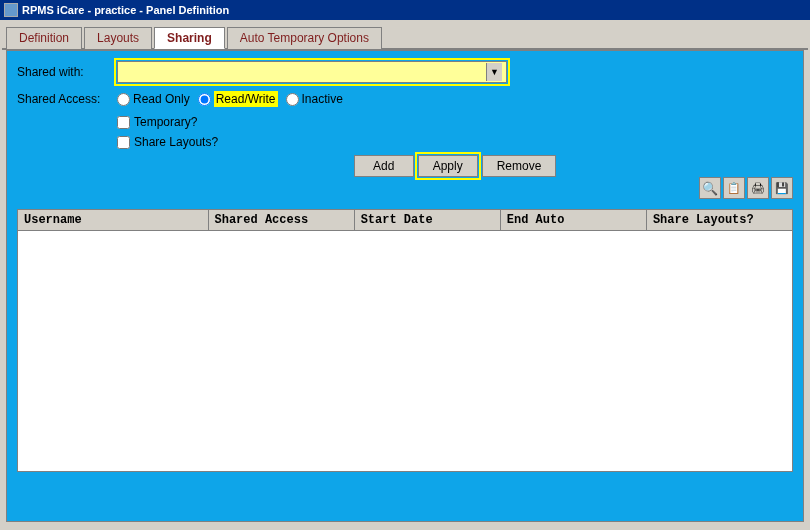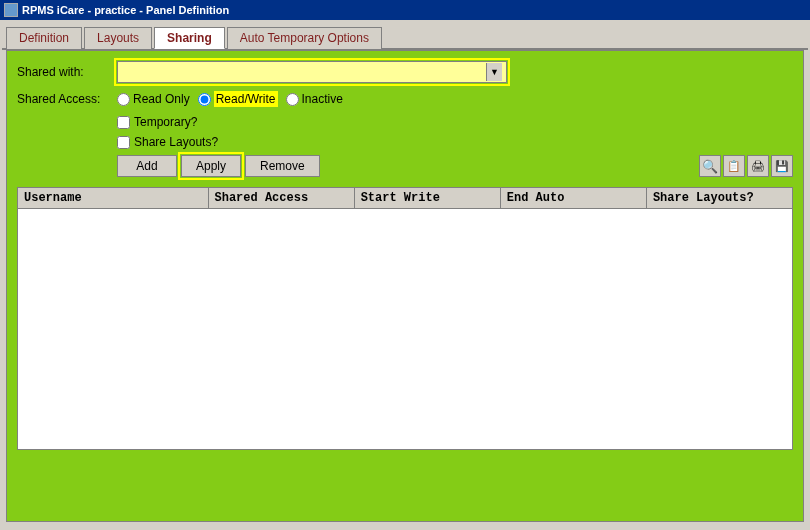--- a/index.html
+++ b/index.html
@@ -52,21 +52,21 @@
       position: relative;
       top: 1px;
     }
     .tab.active {
       background: #ffffff;
       font-weight: bold;
       z-index: 2;
       border-bottom: 1px solid #ffffff;
     }
     .content-area {
-      background: #84cc16;
+      background: #0ea5e9;
       border: 1px solid #808080;
       margin: 0 4px 0 4px;
       padding: 10px;
       height: calc(530px - 20px - 30px - 8px);
     }
     .form-row {
       display: flex;
       align-items: center;
       margin-bottom: 8px;
     }
@@ -181,20 +181,21 @@
     .col-share-layouts { flex: 1.5; }
     .table-body {
       min-height: 240px;
       background: #ffffff;
     }
     .buttons-and-icons-row {
       display: flex;
       align-items: center;
       margin-left: 0;
       margin-bottom: 10px;
+      flex-direction: column;
     }
     .buttons-section {
       margin-left: 100px;
       display: flex;
       gap: 4px;
     }
     .icons-section {
       margin-left: auto;
       display: flex;
       gap: 2px;
@@ -283,21 +284,21 @@
         <button class="toolbar-icon-btn">
           <span style="font-size:11px;">💾</span>
         </button>
       </div>
     </div>
 
     <div class="table-container">
       <div class="table-header">
         <div class="col-header col-username">Username</div>
         <div class="col-header col-shared-access">Shared Access</div>
-        <div class="col-header col-start-date">Start Write</div>
+        <div class="col-header col-start-date">Start Date</div>
         <div class="col-header col-end-date">End Auto</div>
         <div class="col-header col-share-layouts">Share Layouts?</div>
       </div>
       <div class="table-body"></div>
     </div>
 
   </div>
 </div>
 
 </body></html>

